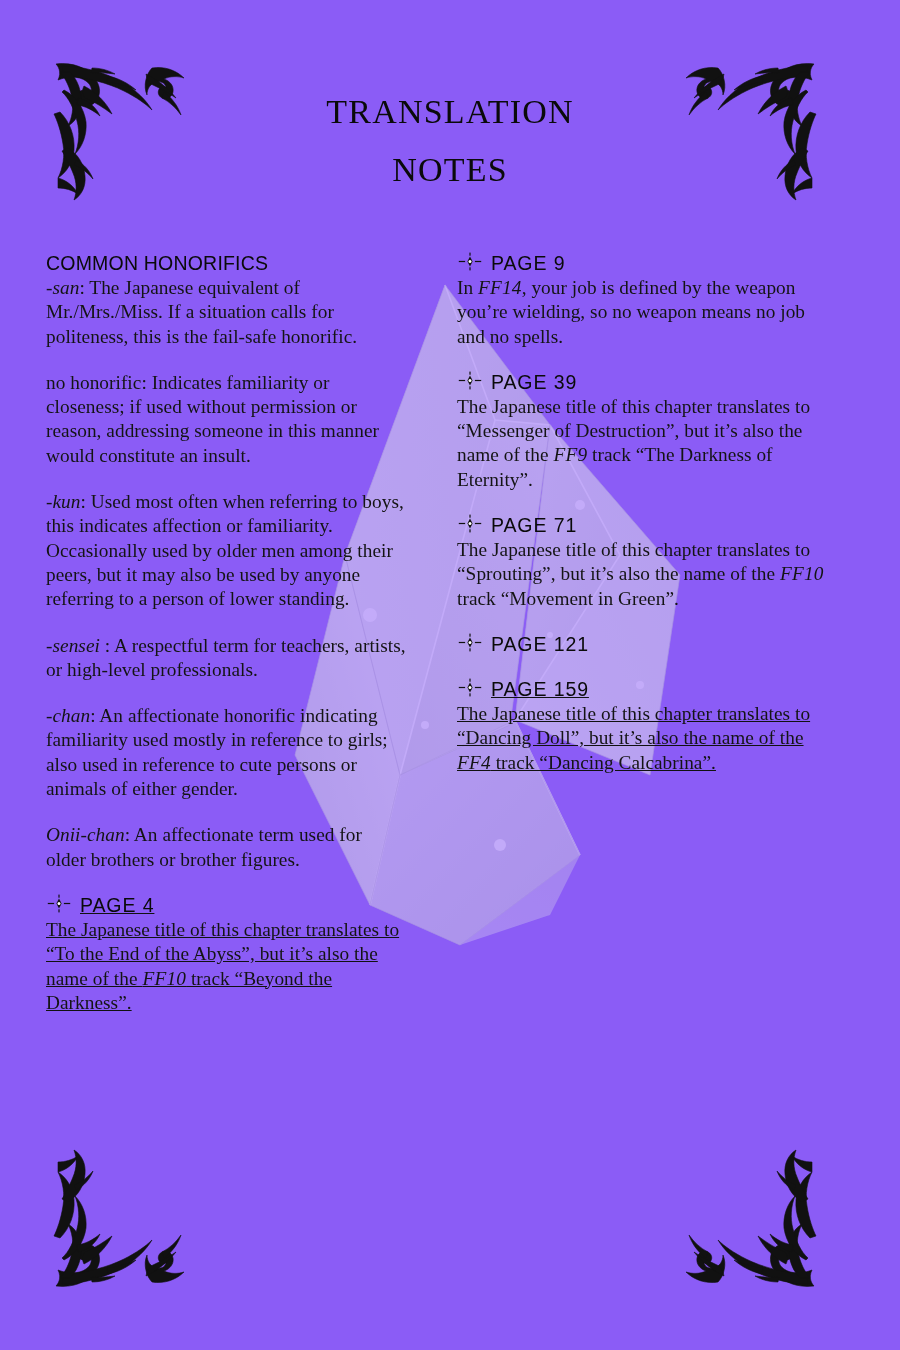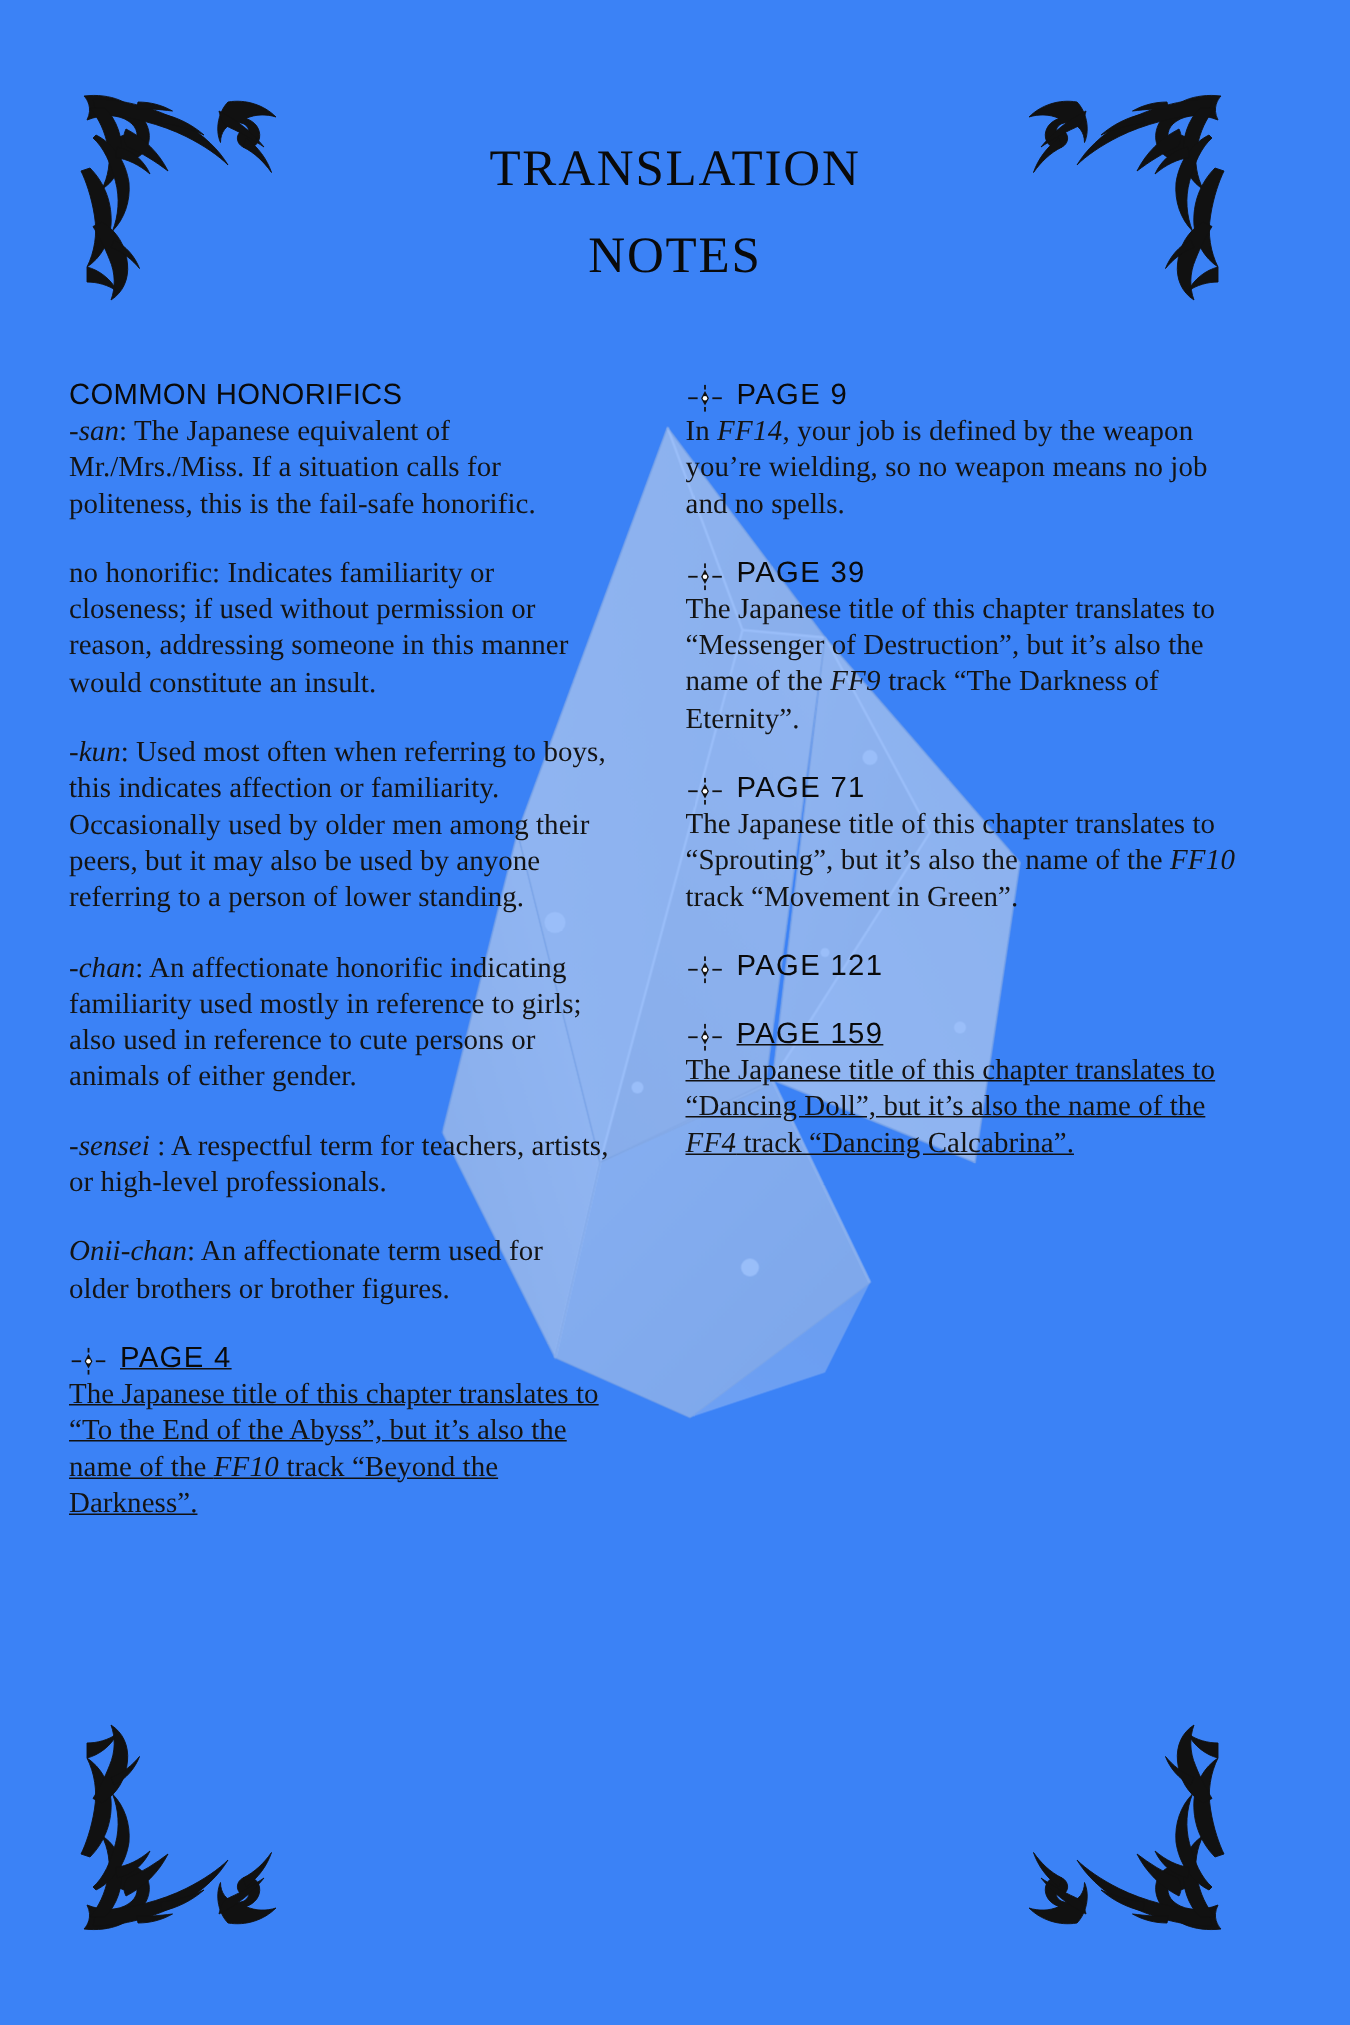--- a/index.html
+++ b/index.html
@@ -5,21 +5,21 @@
   html, body {
     margin: 0;
     padding: 0;
     background: #ffffff;
   }
 
   #page {
     position: relative;
     width: 900px;
     height: 1350px;
-    background: #3b82f6;
+    background: #8b5cf6;
     overflow: hidden;
     font-family: "Liberation Serif", "DejaVu Serif", serif;
     color: #111111;
   }
 
   
   #watermark {
     position: absolute;
     left: 250px;
     top: 255px;
@@ -99,21 +99,21 @@
   }
   .para.tight { margin-bottom: 0; }
   .para em { font-style: italic; }
 
   
   .page-entry { margin-bottom: 22px; }
   .page-entry:last-child { margin-bottom: 0; text-decoration: underline; }
 
   .page-head {
     display: flex;
-    align-items: flex-end;
+    align-items: flex-start;
     gap: 9px;
     margin: 0 0 1px 1px;
   }
   .page-head .ornament {
     width: 24px;
     height: 19px;
     flex: 0 0 auto;
     display: block;
   }
   .page-head .page-label {
@@ -275,23 +275,23 @@
     <div class="col col-left">
 
       <div class="section-head">COMMON HONORIFICS</div>
 
       <p class="para"><em>-san</em>: The Japanese equivalent of Mr./Mrs./Miss. If a situation calls for politeness, this is the fail-safe honorific.</p>
 
       <p class="para">no honorific: Indicates familiarity or closeness; if used without permission or reason, addressing someone in this manner would constitute an insult.</p>
 
       <p class="para"><em>-kun</em>: Used most often when referring to boys, this indicates affection or familiarity. Occasionally used by older men among their peers, but it may also be used by anyone referring to a person of lower standing.</p>
 
+      <p class="para"><em>-sensei</em> : A respectful term for teachers, artists, or high-level professionals.</p>
+
       <p class="para"><em>-chan</em>: An affectionate honorific indicating familiarity used mostly in reference to girls; also used in reference to cute persons or animals of either gender.</p>
-
-      <p class="para"><em>-sensei</em> : A respectful term for teachers, artists, or high-level professionals.</p>
 
       <p class="para"><em>Onii-chan</em>: An affectionate term used for older brothers or brother figures.</p>
 
       <div class="page-entry">
         <div class="page-head">
           <svg class="ornament" viewBox="0 0 24 19" xmlns="http://www.w3.org/2000/svg">
             <g fill="#111111">
               <polygon points="12,4.6 14.6,9.5 12,14.4 9.4,9.5"></polygon>
               <circle cx="12" cy="9.5" r="1.5" fill="#ffffff"></circle>
               <rect x="11.4" y="0.6" width="1.2" height="3.1"></rect>

